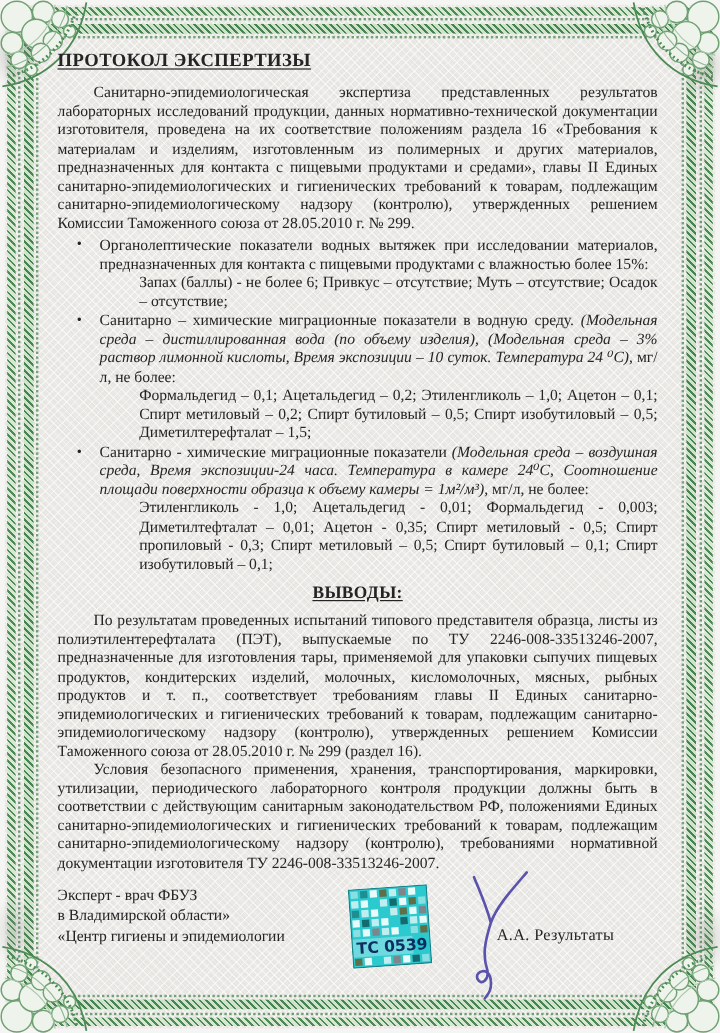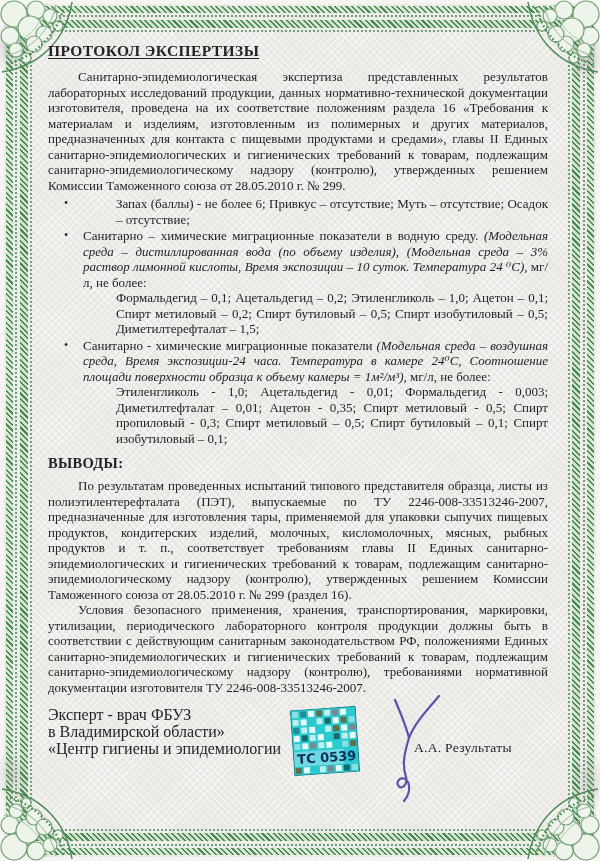--- a/index.html
+++ b/index.html
@@ -69,28 +69,29 @@
   .bullet{display:flex;margin:1px 0;}
   .b-dot{
     width:19px;min-width:19px;padding-left:16px;
     font-size:12px;line-height:15.5px;
   }
   .b-body{flex:1;}
   .b-lead{margin:0;}
   .b-values{margin:0;padding-left:33px;}
   h2.conclusions{
     font-size:14.5px;line-height:17px;
-    font-weight:bold;text-align:left;
+    font-weight:bold;text-align:center;
+    text-decoration:underline;
     text-underline-offset:2px;
     letter-spacing:.3px;
     margin:9px 0 6px 0;
   }
   
   .sig{position:relative;height:110px;margin-top:9px;text-align:left;}
-  .sig-left{position:absolute;left:0;top:2px;line-height:17px;font-size:16px;}
+  .sig-left{position:absolute;left:0;top:2px;line-height:17px;font-size:13px;}
   .holo{
     position:absolute;left:244px;top:4px;
     transform:rotate(-4deg);
   }
   .sig-mark{position:absolute;left:333px;top:-12px;}
   .sig-name{position:absolute;left:366px;top:36px;font-size:13.5px;letter-spacing:.3px;}
   
   .smudge{position:absolute;border-radius:50%;pointer-events:none;z-index:2;}
   .smudge.s1{left:-8px;top:18px;width:42px;height:56px;background:radial-gradient(ellipse at center,rgba(120,120,118,.35),rgba(120,120,118,0) 70%);}
   .smudge.s2{right:-6px;top:30px;width:40px;height:52px;background:radial-gradient(ellipse at center,rgba(125,125,120,.32),rgba(125,125,120,0) 70%);}
@@ -191,20 +192,21 @@
 
     <h1 class="title">ПРОТОКОЛ ЭКСПЕРТИЗЫ</h1>
 
     <p class="para">Санитарно-эпидемиологическая экспертиза представленных результатов лабораторных исследований продукции, данных нормативно-технической документации изготовителя, проведена на их соответствие положениям раздела 16 «Требования к материалам и изделиям, изготовленным из полимерных и других материалов, предназначенных для контакта с пищевыми продуктами и средами», главы II Единых санитарно-эпидемиологических и гигиенических требований к товарам, подлежащим санитарно-эпидемиологическому надзору (контролю), утвержденных решением Комиссии Таможенного союза от 28.05.2010 г. № 299.</p>
 
     <div class="bullets">
 
       <div class="bullet">
         <span class="b-dot">•</span>
         <div class="b-body">
+          <p class="b-lead">Органолептические показатели водных вытяжек при исследовании материалов, предназначенных для контакта с пищевыми продуктами с влажностью более 15%:</p>
           <p class="b-values">Запах (баллы) - не более 6; Привкус – отсутствие; Муть – отсутствие; Осадок – отсутствие;</p>
         </div>
       </div>
 
       <div class="bullet">
         <span class="b-dot">•</span>
         <div class="b-body">
           <p class="b-lead"><span>Санитарно – химические миграционные показатели в водную среду.</span> <i>(Модельная среда – дистиллированная вода (по объему изделия), (Модельная среда – 3% раствор лимонной кислоты, Время экспозиции – 10 суток. Температура 24 ⁰С),</i> <span>мг/л, не более:</span></p>
           <p class="b-values">Формальдегид – 0,1; Ацетальдегид – 0,2; Этиленгликоль – 1,0; Ацетон – 0,1; Спирт метиловый – 0,2; Спирт бутиловый – 0,5; Спирт изобутиловый – 0,5; Диметилтерефталат – 1,5;</p>
         </div>

